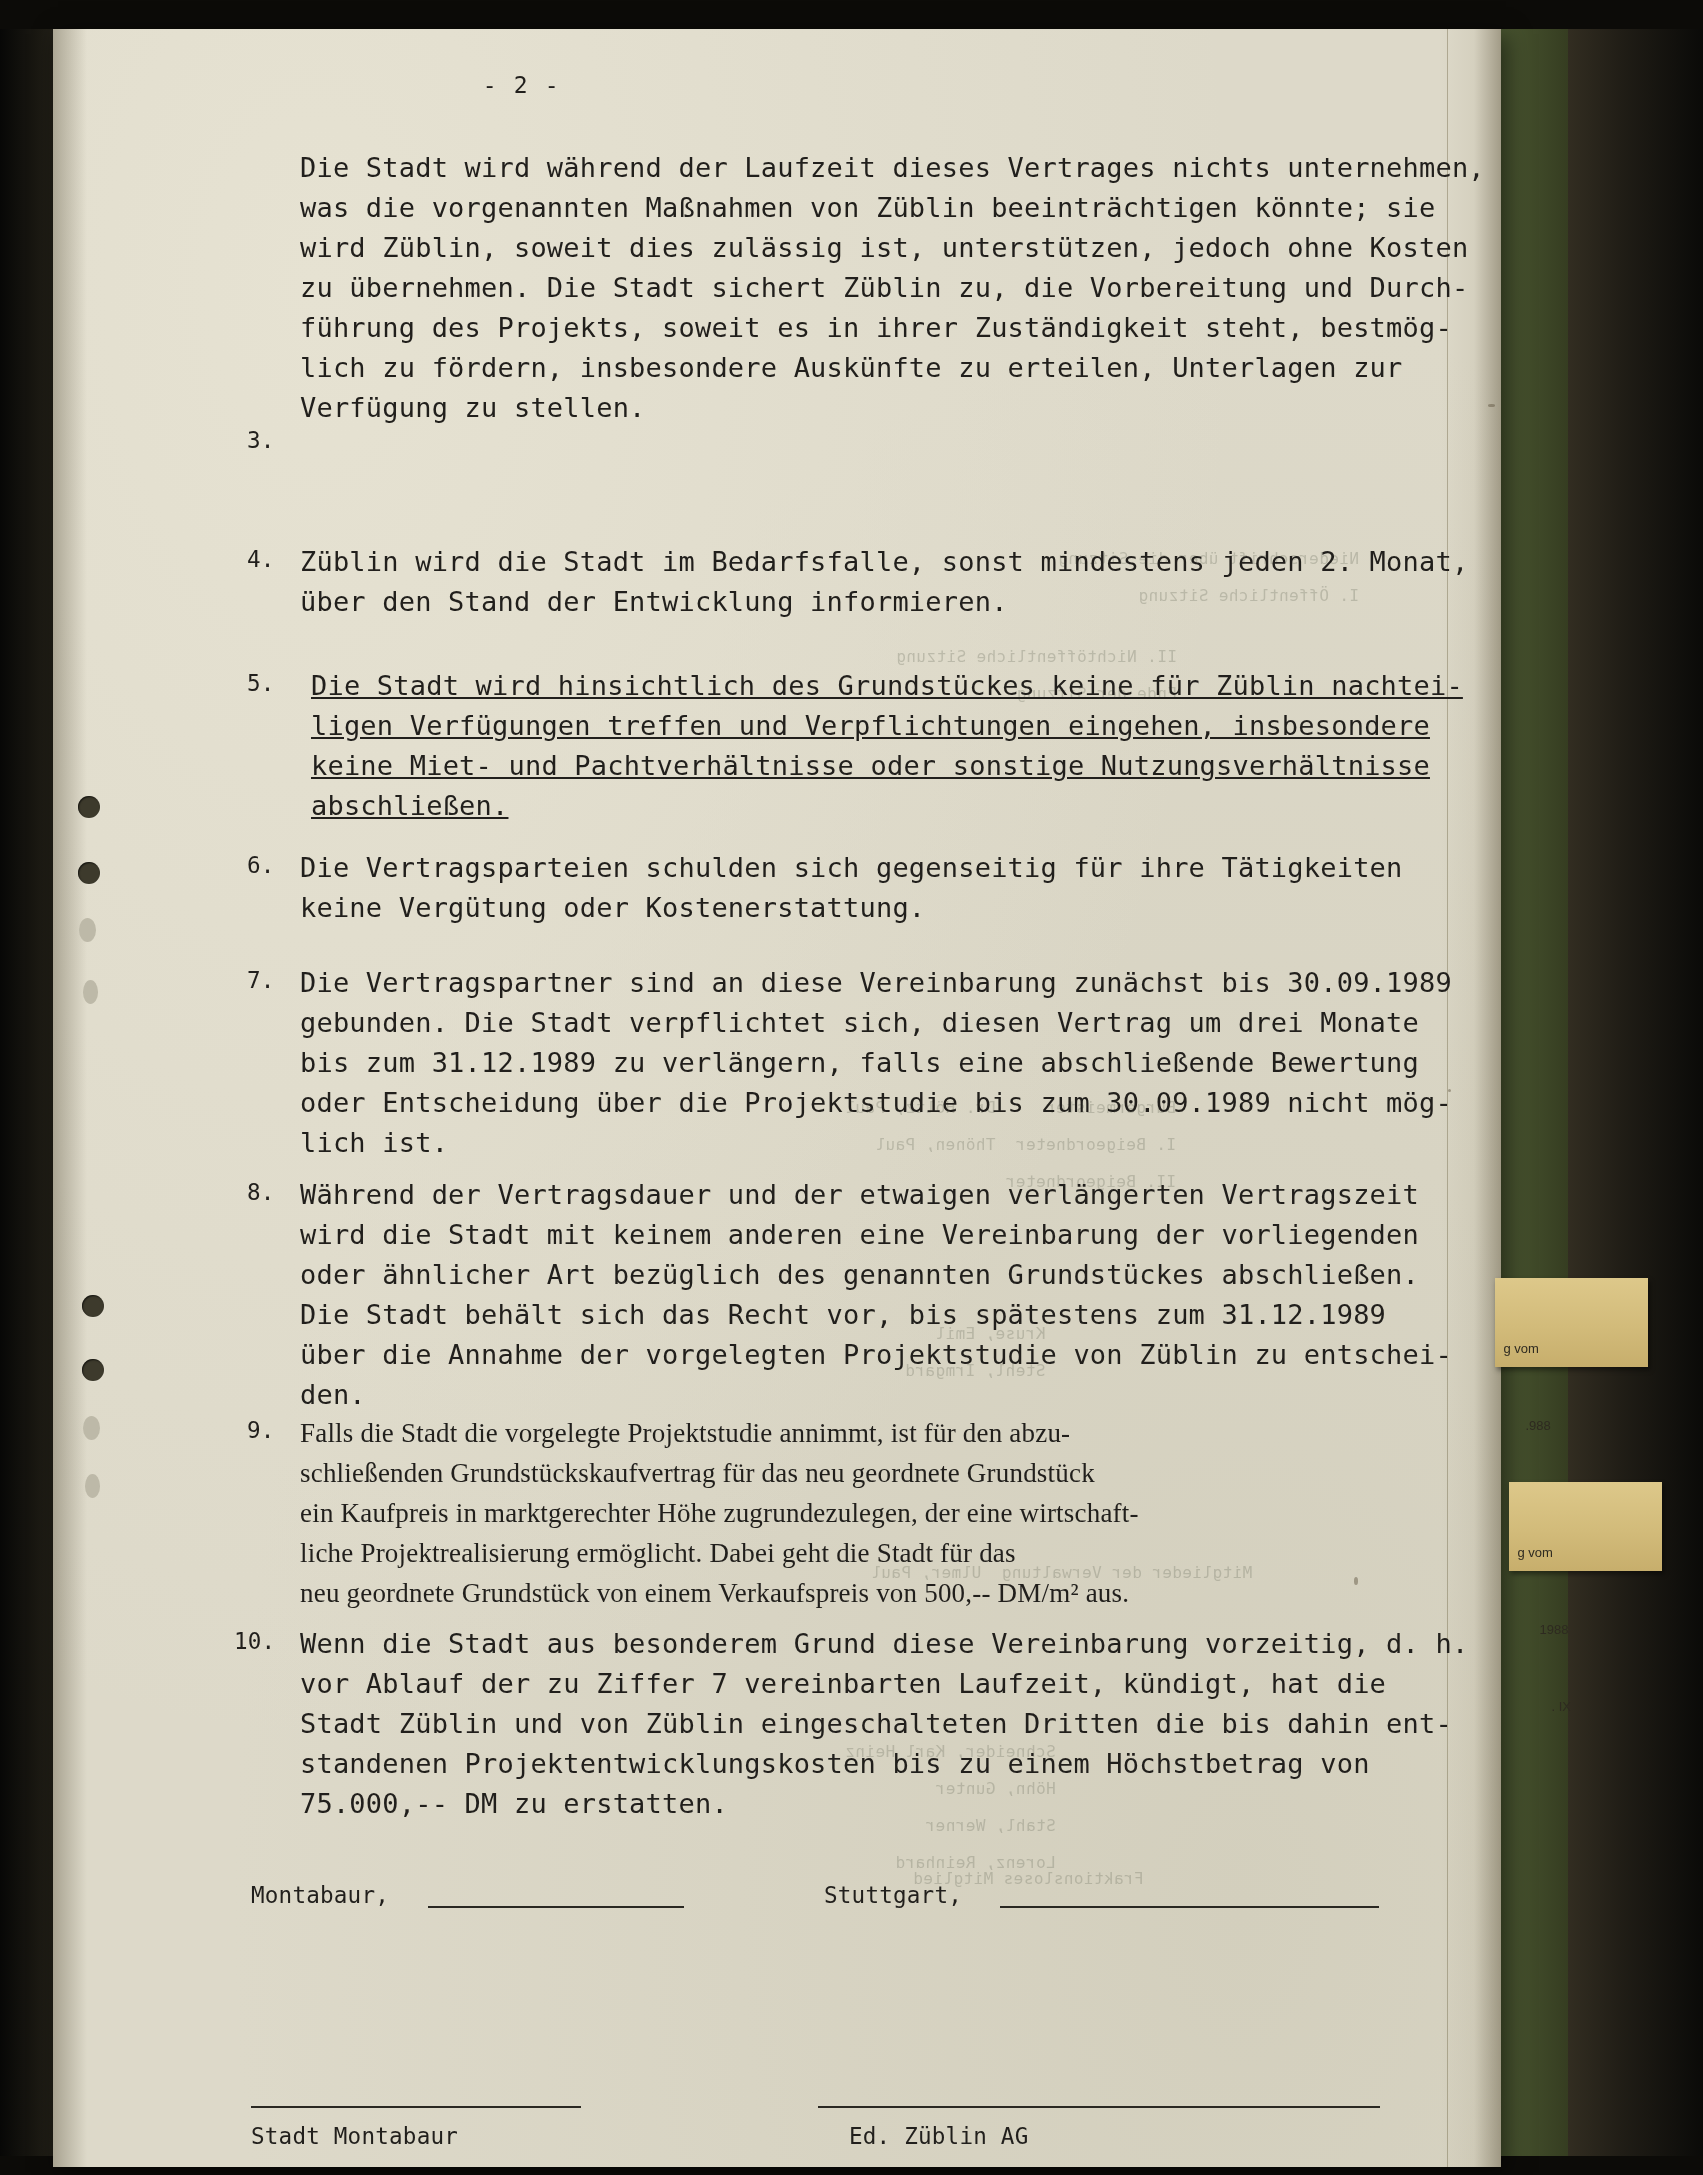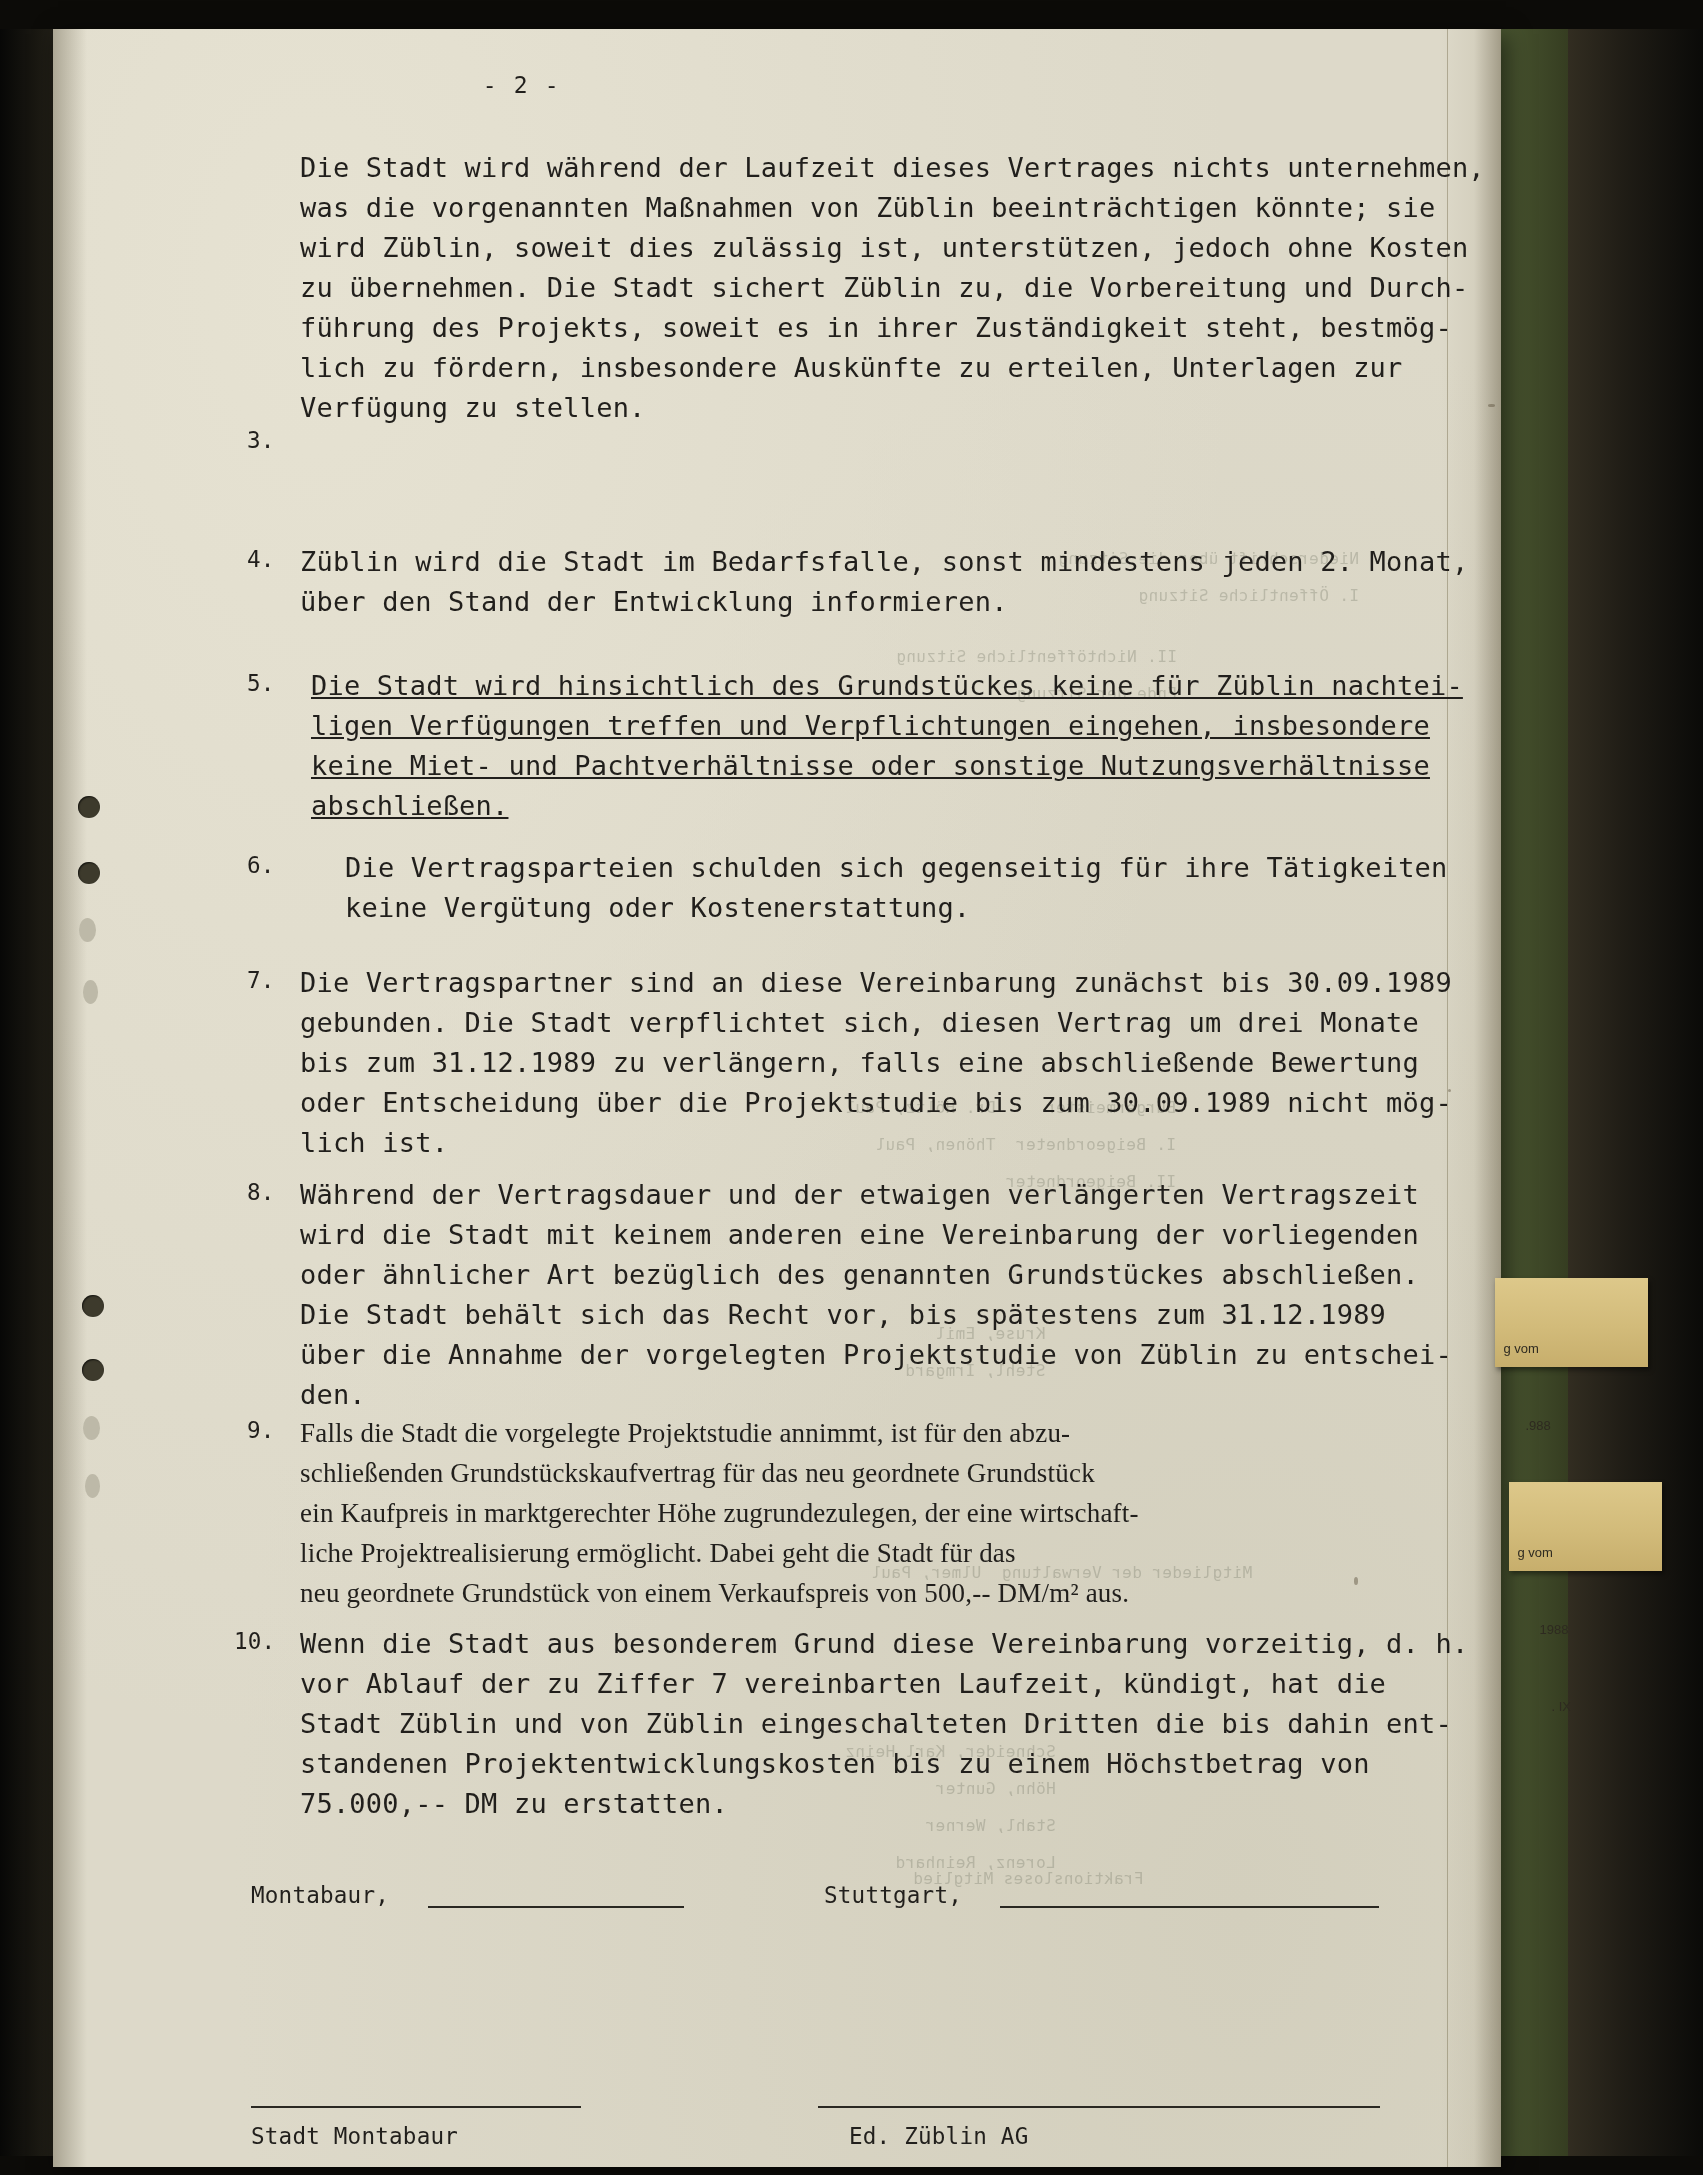--- a/index.html
+++ b/index.html
@@ -227,21 +227,21 @@
     <div class="para" style="left:247px; top:513px;"><span>Züblin wird die Stadt im Bedarfsfalle, sonst mindestens jeden 2. Monat,</span>
 <span>über den Stand der Entwicklung informieren.</span></div>
 
     <div class="num" style="left:194px; top:637px;">5.</div>
     <div class="para" style="left:258px; top:637px;text-decoration:underline;"><span>Die Stadt wird hinsichtlich des Grundstückes keine für Züblin nachtei-</span>
 <span>ligen Verfügungen treffen und Verpflichtungen eingehen, insbesondere</span>
 <span>keine Miet- und Pachtverhältnisse oder sonstige Nutzungsverhältnisse</span>
 <span>abschließen.</span></div>
 
     <div class="num" style="left:194px; top:819px;">6.</div>
-    <div class="para" style="left:247px; top:819px;margin-left:45px;"><span>Die Vertragsparteien schulden sich gegenseitig für ihre Tätigkeiten</span>
+    <div class="para" style="left:247px; top:819px;"><span>Die Vertragsparteien schulden sich gegenseitig für ihre Tätigkeiten</span>
 <span>keine Vergütung oder Kostenerstattung.</span></div>
 
     <div class="num" style="left:194px; top:934px;">7.</div>
     <div class="para" style="left:247px; top:934px;"><span>Die Vertragspartner sind an diese Vereinbarung zunächst bis 30.09.1989</span>
 <span>gebunden. Die Stadt verpflichtet sich, diesen Vertrag um drei Monate</span>
 <span>bis zum 31.12.1989 zu verlängern, falls eine abschließende Bewertung</span>
 <span>oder Entscheidung über die Projektstudie bis zum 30.09.1989 nicht mög-</span>
 <span>lich ist.</span></div>
 
     <div class="num" style="left:194px; top:1146px;">8.</div>

